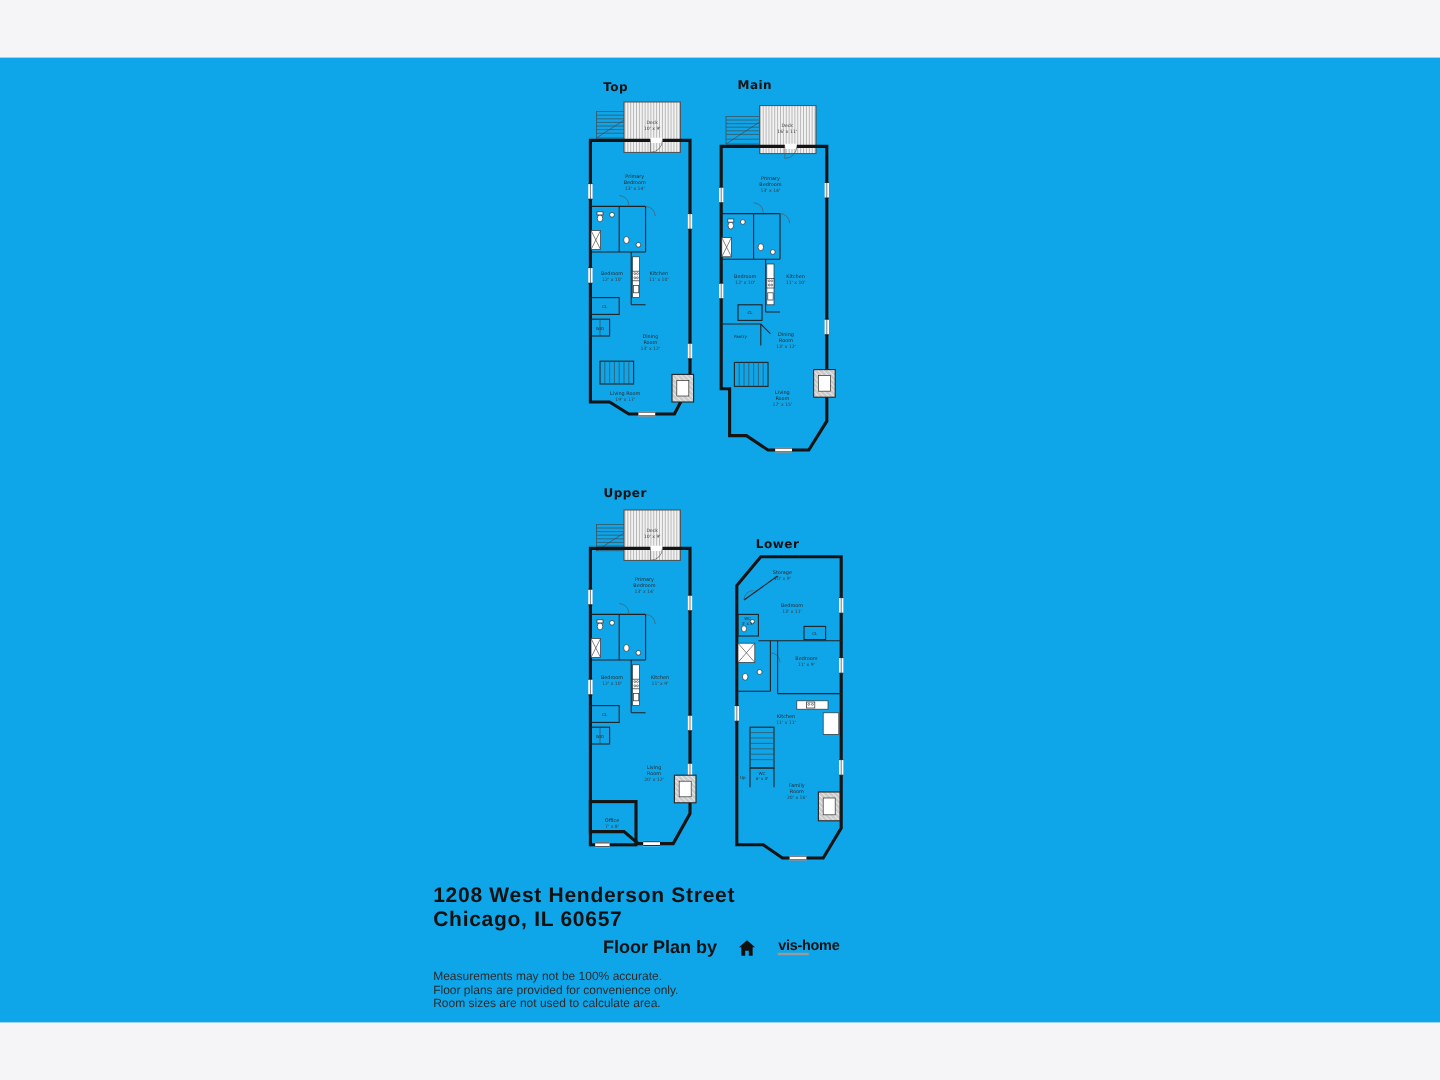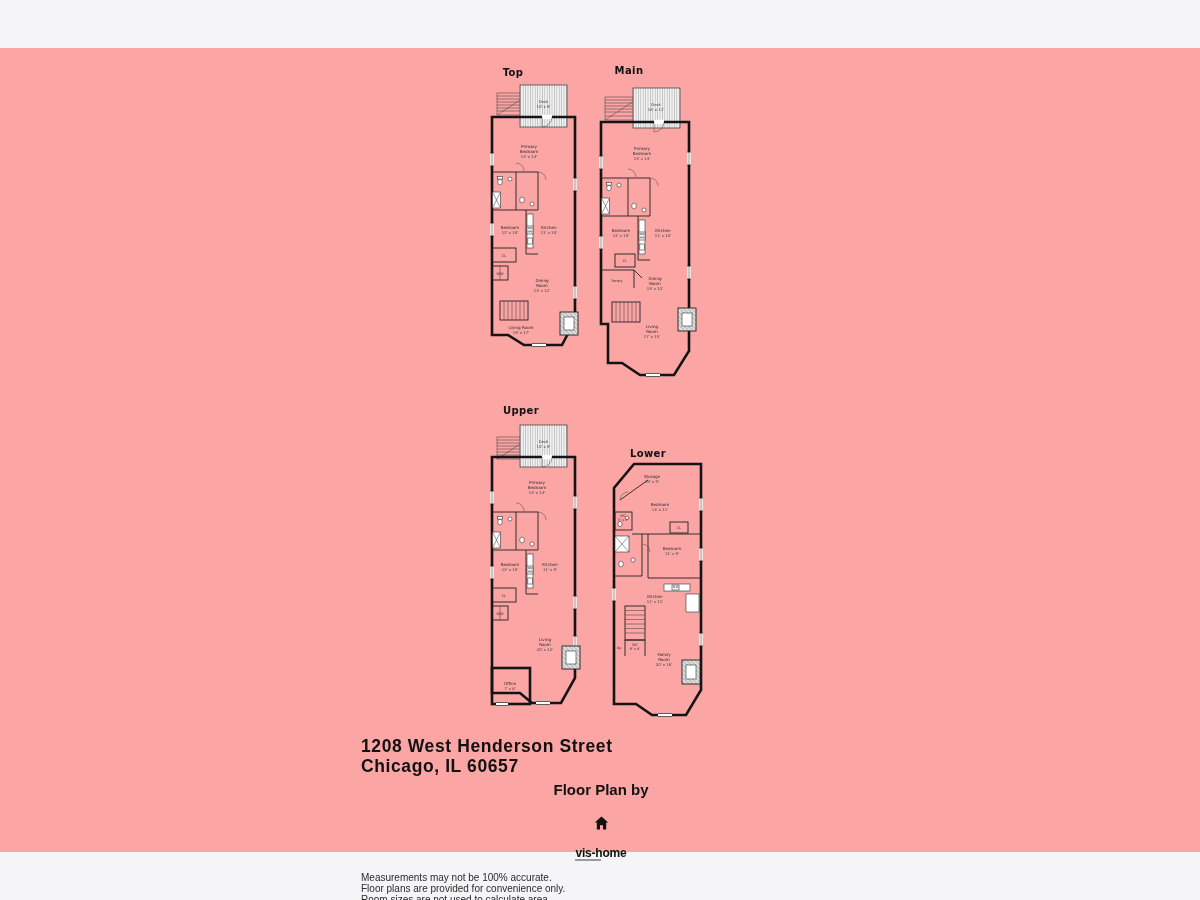--- a/index.html
+++ b/index.html
@@ -1,16 +1,16 @@
 <!DOCTYPE html>
 <html><head>
 <meta charset="utf-8">
 <style>
   html,body{margin:0;padding:0;background:#ffffff;}
-  #stage{position:relative;width:1200px;height:900px;background:#fca5a5;overflow:hidden;
+  #stage{position:relative;width:1200px;height:900px;background:#0ea5e9;overflow:hidden;
          font-family:"DejaVu Sans",sans-serif;color:#1a1a1a;}
   .letterbox{position:absolute;left:0;width:1200px;height:48px;background:#f5f4f6;}
   .letterbox.top{top:0;}
   .letterbox.bottom{bottom:0;}
   .plan{position:absolute;}
   
   svg text{font-family:"DejaVu Sans",sans-serif;fill:#2a2a2a;}
   .ptitle{font-size:10px;font-weight:bold;letter-spacing:.4px;fill:#111;text-anchor:middle;}
   .rlab{font-size:4.1px;text-anchor:middle;}
   .rlab2{font-size:3.8px;text-anchor:middle;fill:#3a3a3a;}
@@ -23,21 +23,21 @@
   .deck{fill:url(#deckHatch);stroke:#4a4a4a;stroke-width:0.8;}
   .fp{fill:url(#fpHatch);stroke:#222;stroke-width:0.9;}
   .winrect{fill:#ffffff;stroke:none;}
   .winline{stroke:#1d1d1d;stroke-width:0.8;}
   .winmid{stroke:#1d1d1d;stroke-width:0.5;}
   
   #footer{position:absolute;left:361px;top:736px;width:480px;text-align:left;}
   .addr{font-family:"Liberation Sans",sans-serif;font-weight:bold;font-size:17.5px;
         letter-spacing:.6px;line-height:20px;color:#111;}
   .credit{margin-top:5px;font-family:"Liberation Sans",sans-serif;font-weight:bold;
-          font-size:15px;color:#111;display:flex;align-items:center;justify-content:center;gap:18px;flex-direction:column;}
+          font-size:15px;color:#111;display:flex;align-items:center;justify-content:center;gap:18px;}
   .brand{display:inline-flex;flex-direction:column;align-items:flex-start;line-height:10px;}
   .brandname{font-size:12px;font-weight:bold;letter-spacing:-.2px;}
   .brandline{width:26px;height:2px;background:#9a9a9a;margin-top:1px;}
   .disc{margin-top:13px;font-family:"Liberation Sans",sans-serif;font-size:10px;
         line-height:8.6px;color:#2b2b2b;}
   .disc div{margin-bottom:2.2px;}
 </style>
 </head>
 <body>
 

